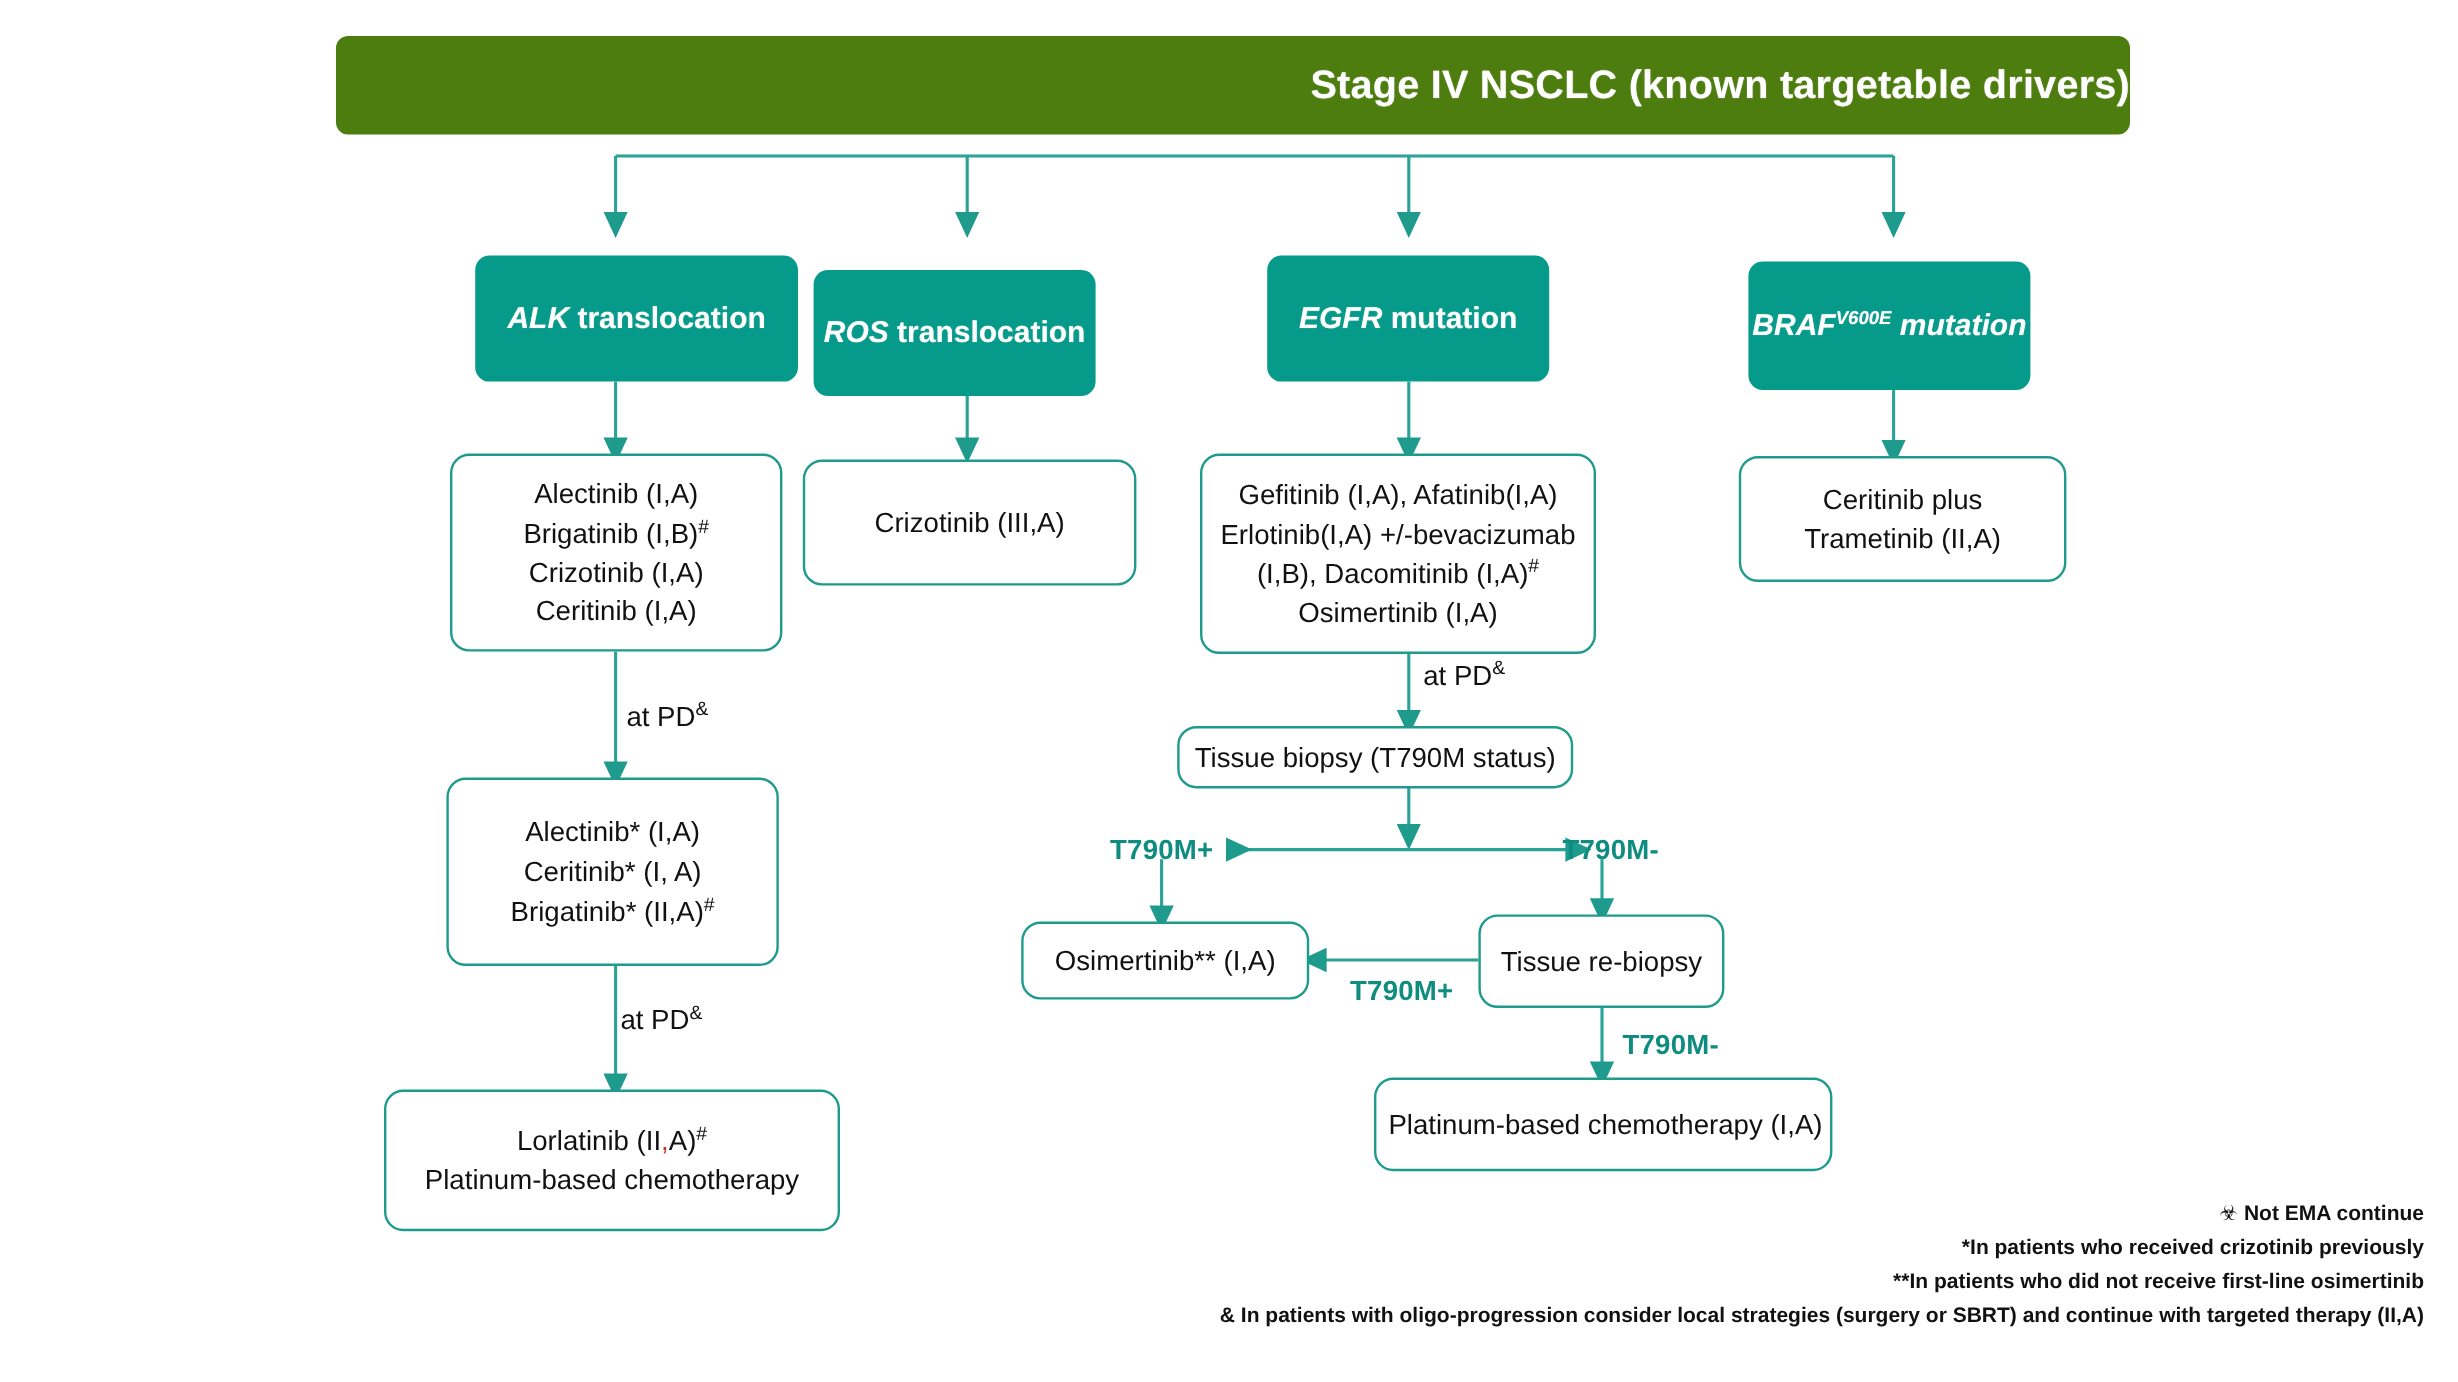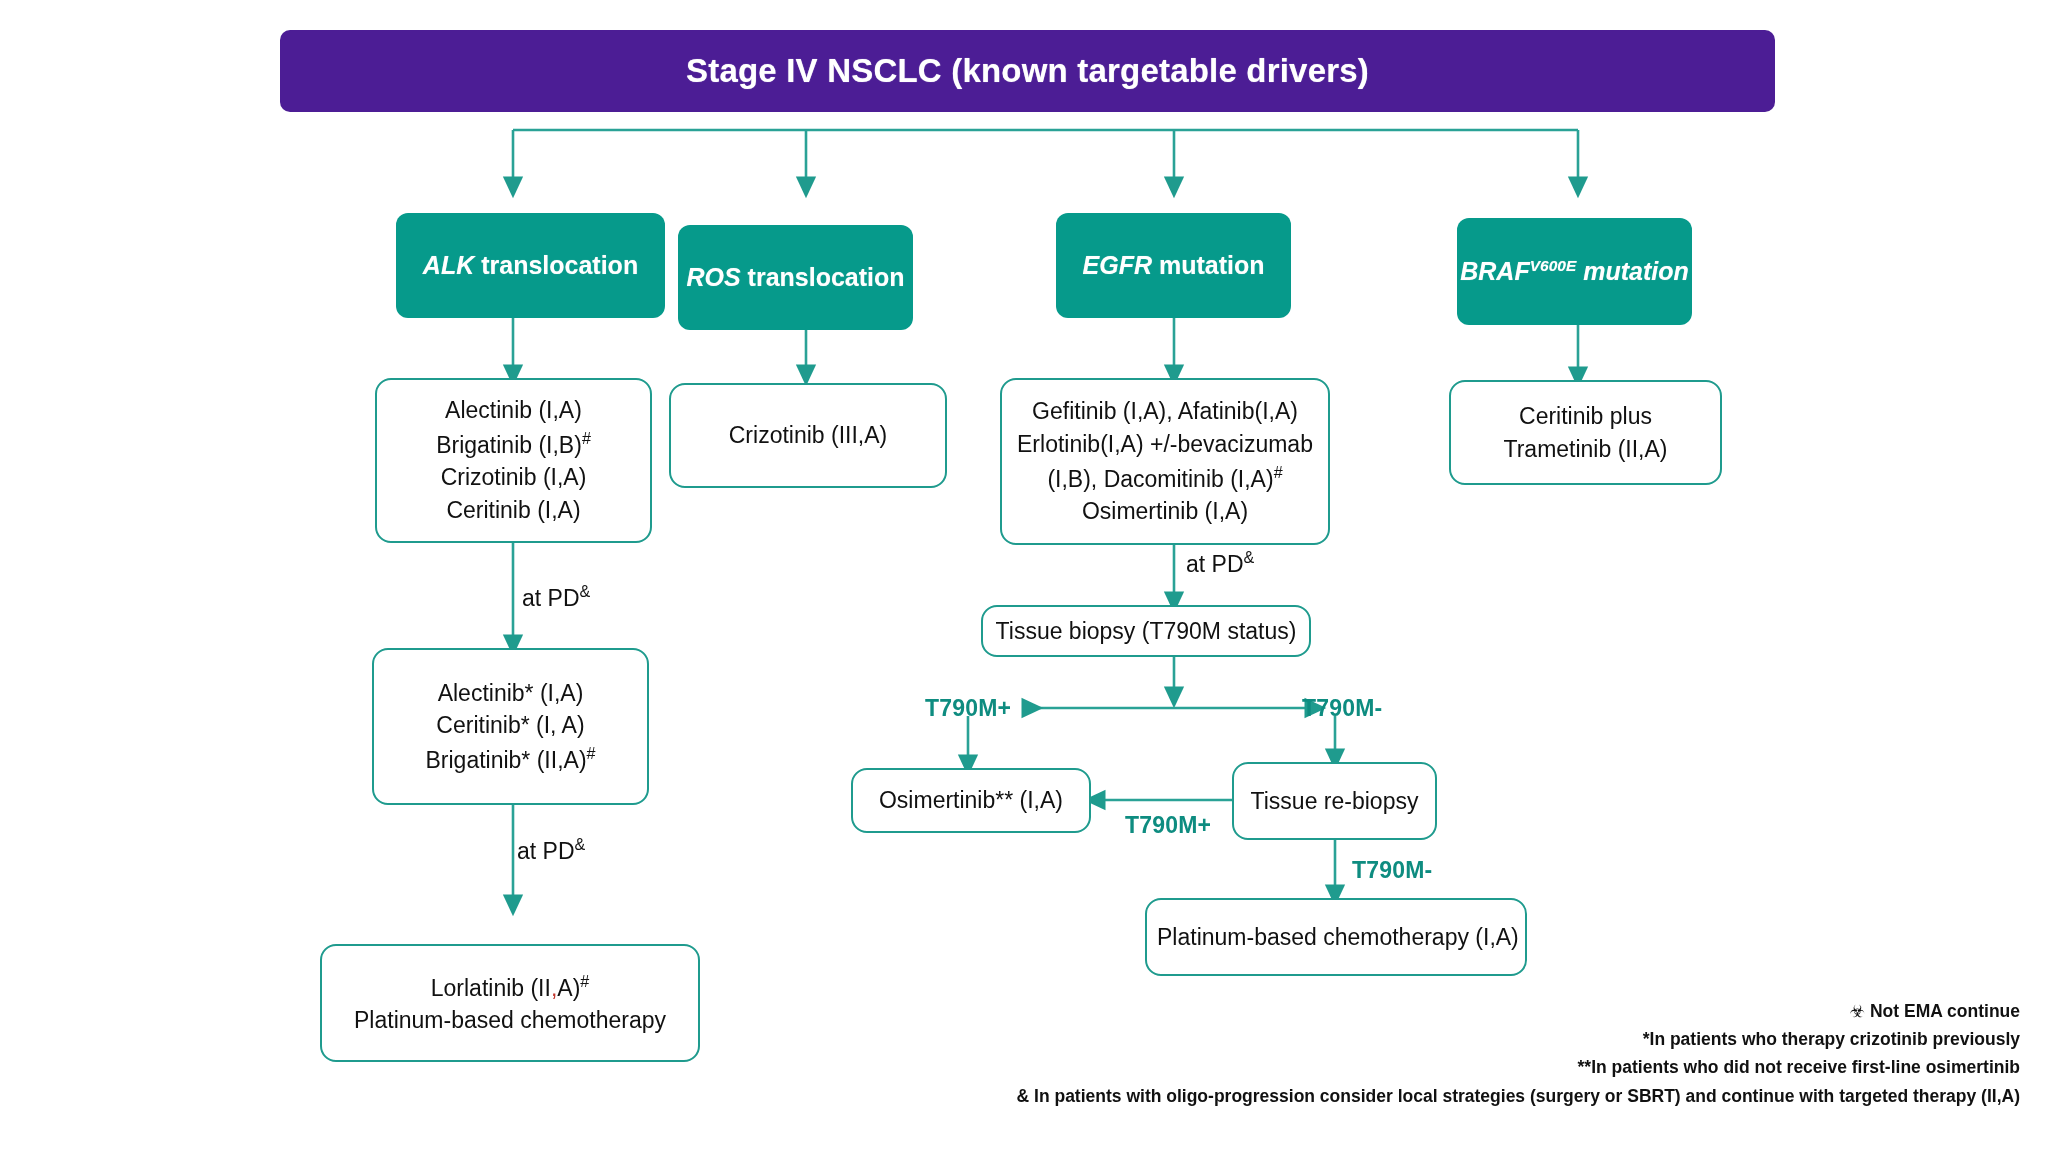--- a/index.html
+++ b/index.html
@@ -7,22 +7,22 @@
     width:2048px;height:1152px;position:relative;overflow:hidden;
     font-family:"Liberation Sans","DejaVu Sans",sans-serif;
     color:#1a1a1a;
   }
   #canvas{position:absolute;inset:0;}
   svg.wires{position:absolute;left:0;top:0;width:2048px;height:1152px;pointer-events:none;}
 
   
   .header{
     position:absolute;left:280px;top:30px;width:1495px;height:82px;
-    background:#4c1d95;border-radius:10px;
-    display:flex;align-items:center;justify-content:center;
+    background:#4d7c0f;border-radius:10px;
+    display:flex;align-items:center;justify-content:flex-end;
   }
   .header .title{
     color:#ffffff;font-size:33px;font-weight:bold;letter-spacing:.2px;
     text-shadow:0 0 1px rgba(255,255,255,.6);
   }
 
   
   .driver{
     position:absolute;background:#069A8B;border-radius:12px;
     display:flex;align-items:center;justify-content:center;
@@ -152,21 +152,21 @@
   <div class="card" style="left:372px;top:648px;width:277px;height:157px;">
     <span class="lines">
       <span class="ln">Alectinib*  (I,A)</span>
       <span class="ln">Ceritinib* (I, A)</span>
       <span class="ln">Brigatinib* (II,A)<sup>#</sup></span>
     </span>
   </div>
 
   <div class="plabel" style="left:517px;top:835px;">at PD<sup>&amp;</sup></div>
 
-  <div class="card" style="left:320px;top:944px;width:380px;height:118px;">
+  <div class="card" style="left:320px;top:908px;width:380px;height:118px;">
     <span class="lines">
       <span class="ln">Lorlatinib (II<span class="comma-red">,</span>A)<sup>#</sup></span>
       <span class="ln">Platinum-based chemotherapy</span>
     </span>
   </div>
 
   <div class="card" style="left:669px;top:383px;width:278px;height:105px;">
     <span class="lines">
       <span class="ln">Crizotinib (III,A)</span>
     </span>
@@ -217,18 +217,18 @@
 
   <div class="card" style="left:1449px;top:380px;width:273px;height:105px;">
     <span class="lines">
       <span class="ln">Ceritinib plus</span>
       <span class="ln">Trametinib (II,A)</span>
     </span>
   </div>
 
   <div class="footnotes">
     <span class="fn">☣ Not EMA continue</span>
-    <span class="fn">*In patients who therapy crizotinib previously</span>
+    <span class="fn">*In patients who received crizotinib previously</span>
     <span class="fn">**In patients who did not receive first-line osimertinib</span>
     <span class="fn">&amp; In patients with oligo-progression consider local strategies (surgery or SBRT) and continue with  targeted therapy  (II,A)</span>
   </div>
 
 </div>
 
 </body></html>

